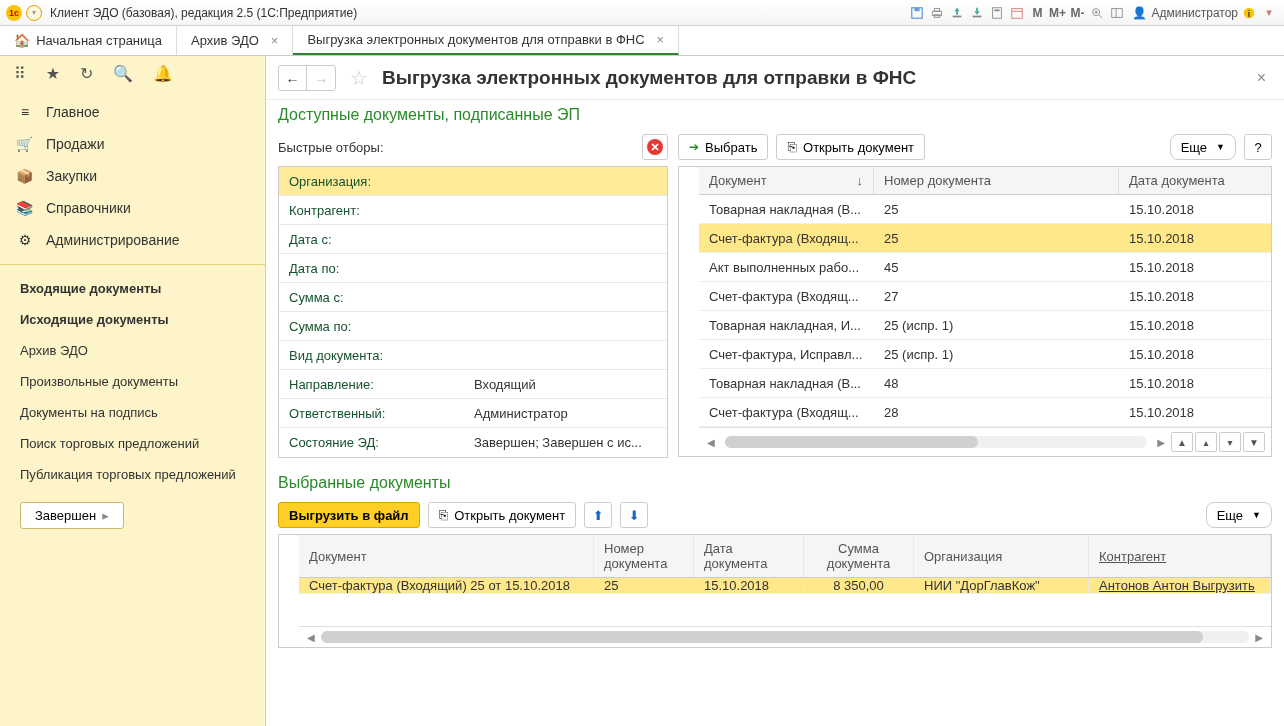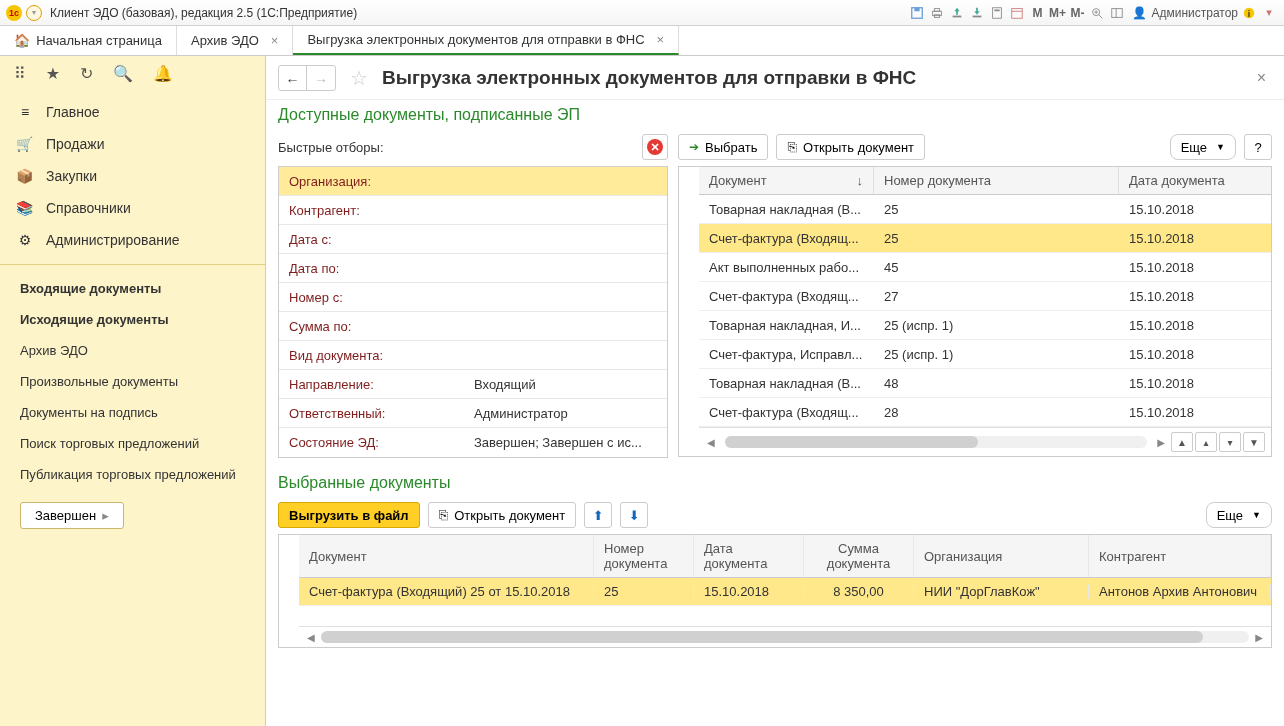--- a/index.html
+++ b/index.html
@@ -65,21 +65,21 @@
 
 .filter-header { display: flex; align-items: center; margin-bottom: 6px; gap: 8px; }
 .filter-header .lbl { font-size: 13px; }
 .red-x-btn { margin-left: auto; width: 26px; height: 26px; border: 1px solid #ccc; border-radius: 3px; background: #fff; display: flex; align-items: center; justify-content: center; cursor: pointer; }
 .red-x-btn .circ { width: 16px; height: 16px; background: #e53935; border-radius: 50%; color: #fff; display: flex; align-items: center; justify-content: center; font-size: 11px; font-weight: bold; }
 
 .filter-table { border: 1px solid #ccc; width: 100%; }
 .filter-row { display: flex; border-bottom: 1px solid #e8e8e8; height: 29px; align-items: center; font-size: 13px; }
 .filter-row:last-child { border-bottom: none; }
 .filter-row.highlight { background: #ffeb99; }
-.filter-label { width: 185px; padding: 0 10px; color: #7f1d1d; white-space: nowrap; overflow:hidden; text-overflow: ellipsis;}
+.filter-label { width: 185px; padding: 0 10px; color: #14532d; white-space: nowrap; overflow:hidden; text-overflow: ellipsis;}
 .filter-value { flex: 1; padding: 0 10px; color: #333; white-space: nowrap; overflow:hidden; text-overflow: ellipsis;}
 
 
 .docs-toolbar { display: flex; gap: 8px; margin-bottom: 6px; align-items: center; }
 .btn { border: 1px solid #ccc; background: #fff; padding: 4px 10px; border-radius: 3px; font-size: 13px; cursor: pointer; display: inline-flex; align-items: center; gap: 6px; height: 26px; }
 .btn.yellow { background: #ffcf26; border-color: #d4a800; font-weight: bold; }
 .btn .bicon { font-size: 12px; }
 .more-btn { margin-left: auto; border-radius: 8px; }
 .help-btn { width: 28px; justify-content: center; padding: 0; }
 
@@ -110,23 +110,23 @@
 .arrow-btn.down { color: #1565c0; }
 
 .sel-grid { border: 1px solid #ccc; }
 .sel-grid .grid-header .cell, .sel-grid .grid-body .cell { border-right: 1px solid #e8e8e8; }
 .sel-grid .hcell { padding: 6px 10px; font-size: 13px; color: #555; }
 .sel-grid .sc1 { width: 295px; }
 .sel-grid .sc2 { width: 100px; }
 .sel-grid .sc3 { width: 110px; }
 .sel-grid .sc4 { width: 110px; text-align: center; }
 .sel-grid .sc5 { width: 175px; }
-.sel-grid .sc6 { flex: 1; }
+.sel-grid .sc6 { flex: 1; text-decoration: underline; }
 .sel-grid .grid-body { min-height: 48px; }
-.sel-grid .row { height: 28px; }
+.sel-grid .row { height: 16px; }
 .sel-grid .row.hl { background: #ffe88a; }
 
 .bottom-scroll { display:flex; align-items:center; padding:4px 6px; border-top:1px solid #e0e0e0; }
 
 svg { display: block; }
 </style>
 </head>
 <body>
 
 <div class="titlebar">
@@ -299,21 +299,21 @@
               </div>
               <div class="filter-row">
                 <div class="filter-label">Дата с:</div>
                 <div class="filter-value"></div>
               </div>
               <div class="filter-row">
                 <div class="filter-label">Дата по:</div>
                 <div class="filter-value"></div>
               </div>
               <div class="filter-row">
-                <div class="filter-label">Номер с:</div>
+                <div class="filter-label">Сумма с:</div>
                 <div class="filter-value"></div>
               </div>
               <div class="filter-row">
                 <div class="filter-label">Сумма по:</div>
                 <div class="filter-value"></div>
               </div>
               <div class="filter-row">
                 <div class="filter-label">Вид документа:</div>
                 <div class="filter-value"></div>
               </div>
@@ -440,21 +440,21 @@
             <div class="cell sc5 hcell">Организация</div>
             <div class="cell sc6 hcell">Контрагент</div>
           </div>
           <div class="grid-body" id="sel-body">
               <div class="row hl">
                 <div class="cell sc1">Счет-фактура (Входящий) 25 от 15.10.2018</div>
                 <div class="cell sc2">25</div>
                 <div class="cell sc3">15.10.2018</div>
                 <div class="cell sc4">8 350,00</div>
                 <div class="cell sc5">НИИ "ДорГлавКож"</div>
-                <div class="cell sc6">Антонов Архив Антонович</div>
+                <div class="cell sc6">Антонов Антон Выгрузить</div>
               </div>
             </div>
           <div class="bottom-scroll">
             <span class="scroll-arrow">◀</span>
             <div class="scroll-track">
                 <div class="scroll-thumb" style="width:95%;"></div>
               </div>
             <span class="scroll-arrow">▶</span>
           </div>
         </div>

